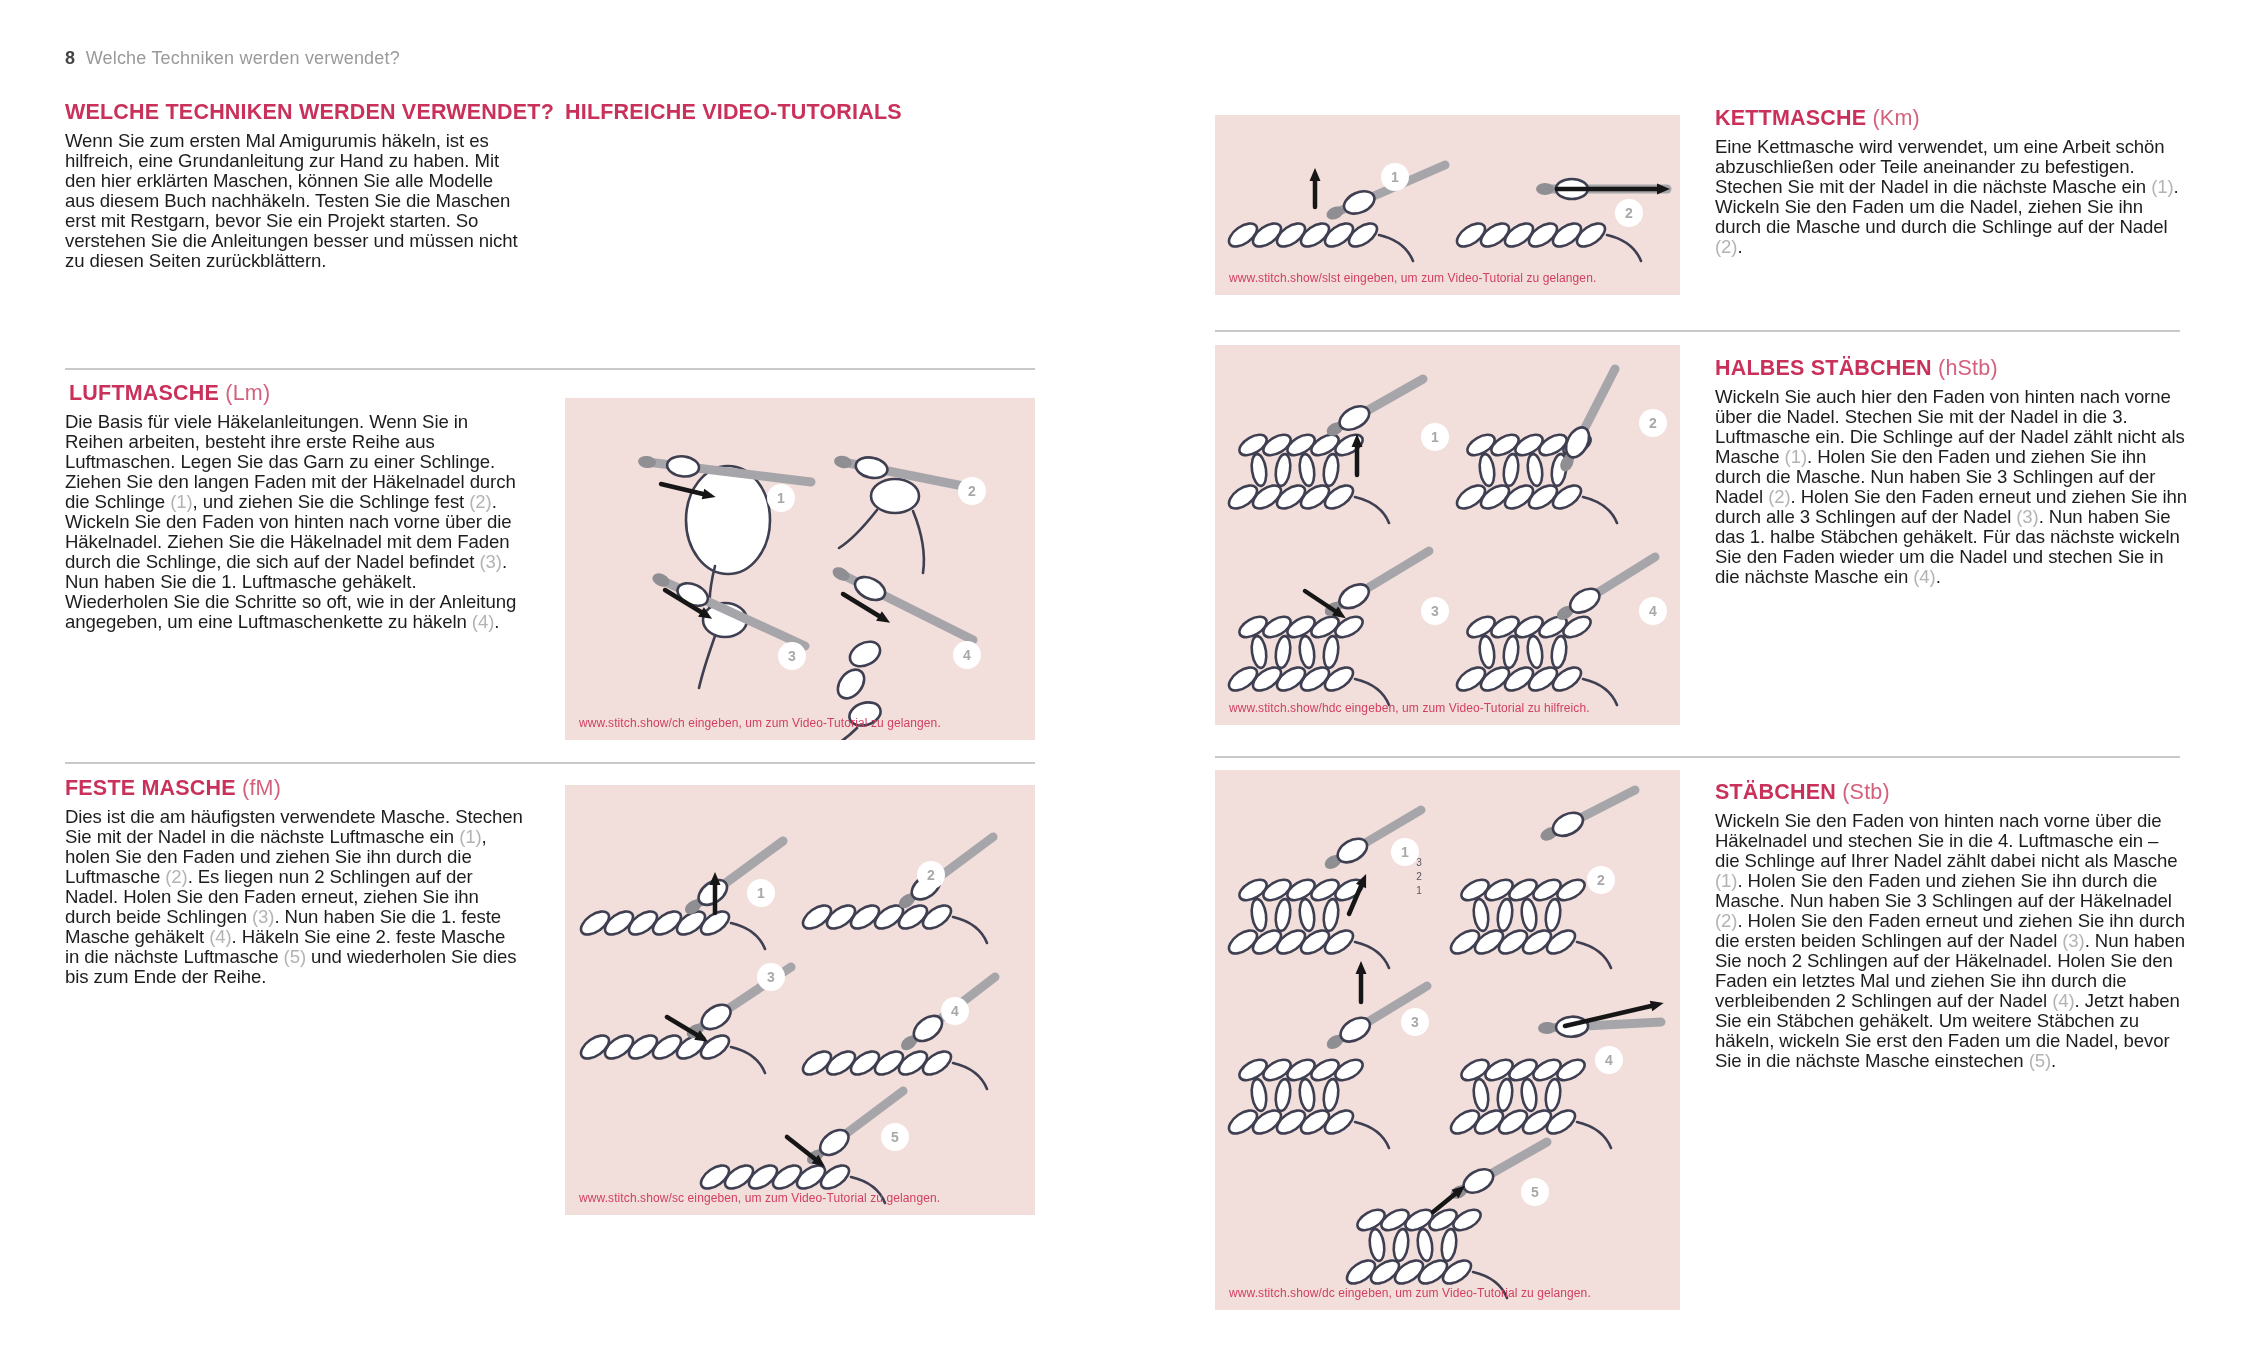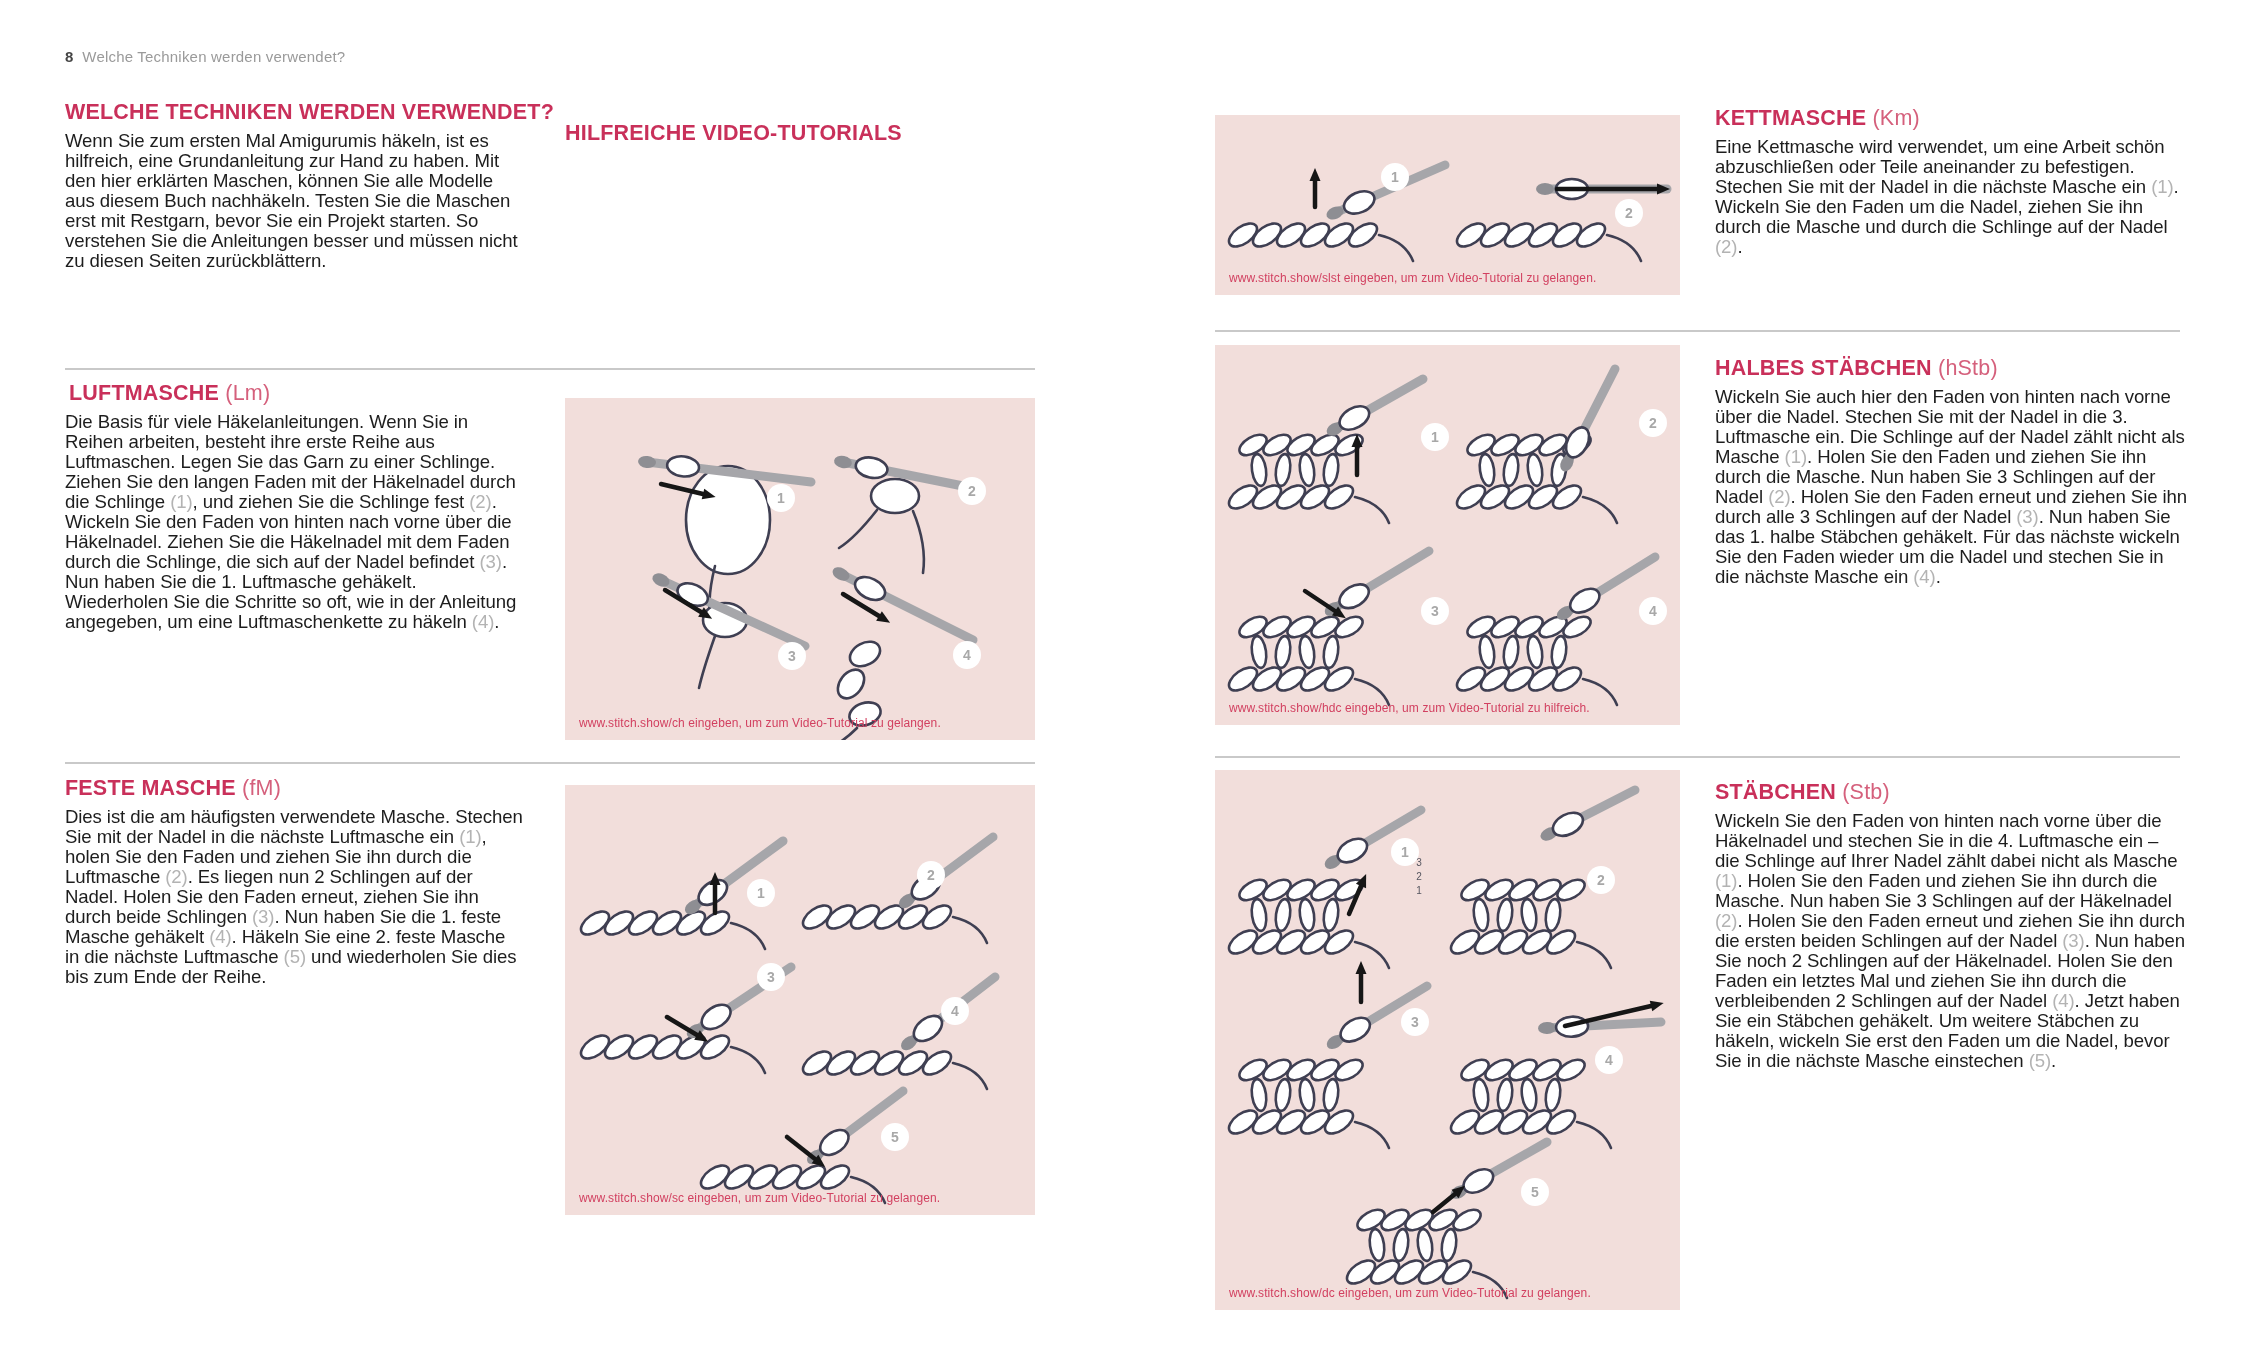--- a/index.html
+++ b/index.html
@@ -2,21 +2,21 @@
 <html lang="de" style="--accent: #c9305a; --accent-light: #d5607c; --figure-bg: #f2dedb; --caption: #d24060; --body: #1d1d1d; --stepref: #b3b3b3; --divider: #c9c9c9; --header-gray: #9a9a9a;"><head>
 <meta charset="utf-8">
 <style>
   :root{
     --accent:#c9305a; --accent-light:#d5607c; --figure-bg:#f2dedb; --caption:#d24060;
     --body:#1d1d1d; --stepref:#b3b3b3; --divider:#c9c9c9; --header-gray:#9a9a9a;
   }
   html,body{margin:0;padding:0;background:#ffffff;}
   .spread{position:relative;width:2244px;height:1358px;background:#fff;
           font-family:"Liberation Sans",sans-serif;overflow:hidden;}
-  .runhead{position:absolute;top:48px;font-size:15px;color:var(--header-gray);letter-spacing:.2px;white-space:nowrap;}
+  .runhead{position:absolute;top:48px;font-size:18px;color:var(--header-gray);letter-spacing:.2px;white-space:nowrap;}
   .runhead .pn{color:#454545;font-weight:700;}
   .sec-title{position:absolute;margin:0;font-size:21.5px;font-weight:700;color:var(--accent);
              letter-spacing:.2px;white-space:nowrap;}
   .sec-title .abbr{font-weight:400;color:var(--accent-light);}
   .bodytext{position:absolute;font-size:18.6px;line-height:20px;color:var(--body);letter-spacing:-.1px;}
   .stepref{color:var(--stepref);}
   .divider{position:absolute;height:2px;background:var(--divider);}
   .figbox{position:absolute;background:var(--figure-bg);}
   .fig-canvas{position:absolute;inset:0;}
   .fig-canvas svg{display:block;width:100%;height:100%;}
@@ -38,21 +38,21 @@
 
   <div class="runhead" style="left:65px;">
     <span class="pn">8</span>&nbsp;&nbsp;<span>Welche Techniken werden verwendet?</span>
   </div>
 
   <h2 class="sec-title" style="left:65px;top:100px;">
     <span>WELCHE TECHNIKEN WERDEN VERWENDET?</span>
   </h2>
   <div class="bodytext" style="left:65px;top:131px;width:458px;">Wenn Sie zum ersten Mal Amigurumis häkeln, ist es hilfreich, eine Grundanleitung zur Hand zu haben. Mit den hier erklärten Maschen, können Sie alle Modelle aus diesem Buch nachhäkeln. Testen Sie die Maschen erst mit Restgarn, bevor Sie ein Projekt starten. So verstehen Sie die Anleitungen besser und müssen nicht zu diesen Seiten zurückblättern.</div>
 
-  <h2 class="sec-title" style="left:565px;top:100px;margin-top:21px;">
+  <h2 class="sec-title" style="left:565px;top:100px;">
     <span>HILFREICHE VIDEO-TUTORIALS</span>
   </h2>
 
   <div class="divider" style="left:65px;top:368px;width:970px;"></div>
 
   <h2 class="sec-title" style="left:69px;top:381px;">
     <span>LUFTMASCHE</span>
     <span class="abbr">(Lm)</span>
   </h2>
   <div class="bodytext" style="left:65px;top:412px;width:456px;">Die Basis für viele Häkelanleitungen. Wenn Sie in Reihen arbeiten, besteht ihre erste Reihe aus Luftmaschen. Legen Sie das Garn zu einer Schlinge. Ziehen Sie den langen Faden mit der Häkelnadel durch die Schlinge <span class="stepref">(1)</span>, und ziehen Sie die Schlinge fest <span class="stepref">(2)</span>. Wickeln Sie den Faden von hinten nach vorne über die Häkelnadel. Ziehen Sie die Häkelnadel mit dem Faden durch die Schlinge, die sich auf der Nadel befindet <span class="stepref">(3)</span>. Nun haben Sie die 1. Luftmasche gehäkelt. Wiederholen Sie die Schritte so oft, wie in der Anleitung angegeben, um eine Luftmaschenkette zu häkeln <span class="stepref">(4)</span>.</div>

